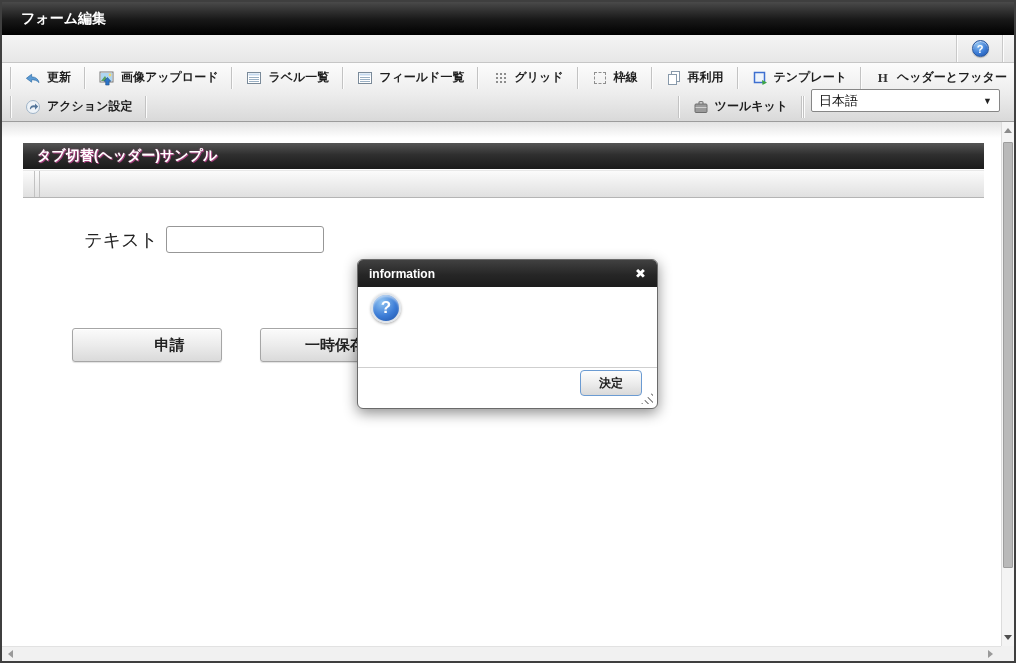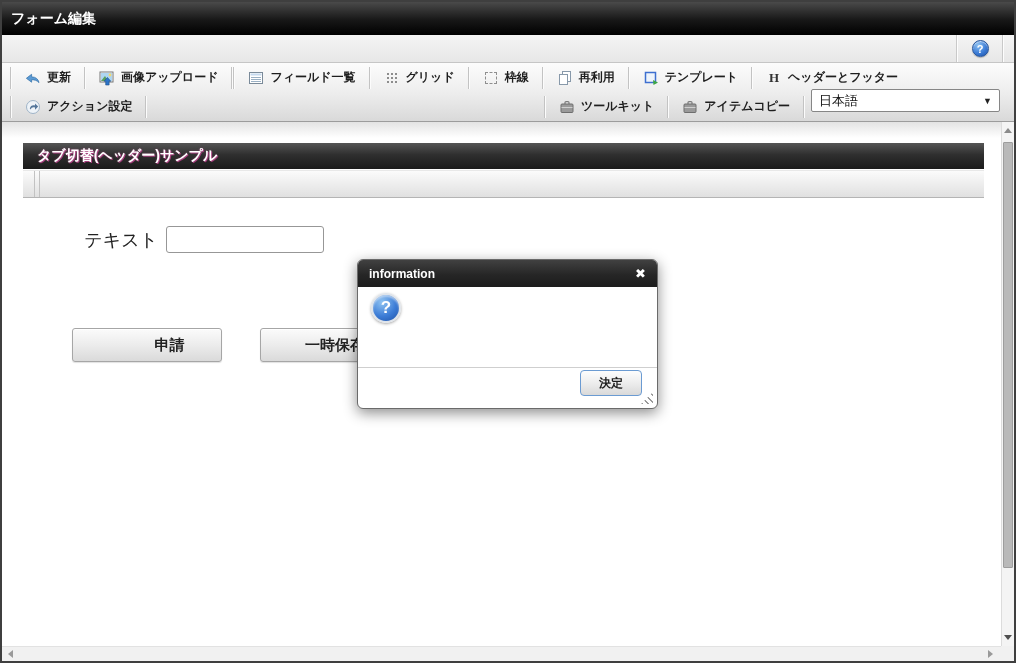--- a/index.html
+++ b/index.html
@@ -9,21 +9,21 @@
   #window {
     position: relative; width: 1016px; height: 663px;
     background: #fff; border: 2px solid #3f3f3f; overflow: hidden;
   }
 
   
   .titlebar {
     position: absolute; left:0; right:0; top:0; height:33px;
     background: linear-gradient(180deg,#4a4a4a 0%,#171717 55%,#000 100%);
     color:#fff; font-size:14px; font-weight:bold;
-    display:flex; align-items:center; padding-left:9px;
+    display:flex; align-items:center; padding-left:19px;
   }
 
   
   .menustrip {
     position:absolute; left:0; right:0; top:33px; height:28px;
     background: linear-gradient(180deg,#f4f4f4,#e7e7e7);
     border-bottom:1px solid #c6c6c6;
     display:flex; align-items:stretch;
   }
   .menustrip .spacer { flex:1; }
@@ -198,31 +198,43 @@
               <rect x="1" y="2" width="13" height="10" fill="#fff" stroke="#777"></rect>
               <rect x="2" y="3" width="11" height="8" fill="#aed6f1"></rect>
               <path d="M2 11 L6 6 L9 11 Z" fill="#5ba05c"></path>
               <circle cx="11" cy="5" r="1.4" fill="#f5d76e"></circle>
               <path d="M6.7 15 L6.7 11.3 L5 11.3 L8.4 7.4 L11.8 11.3 L10.1 11.3 L10.1 15 Z" fill="#2e75c8" stroke="#1b4f8a" stroke-width="0.6"></path>
             </svg>
         </span>
         <span>画像アップロード</span>
       </div>
       <div class="tb-sep"></div>
-      <div class="tb-sep"></div>
       <div class="tb-btn">
         <span class="ic">
           <svg width="16" height="16" viewBox="0 0 16 16">
               <rect x="1.5" y="2.5" width="13" height="11" fill="#fff" stroke="#7a8a99"></rect>
               <rect x="2.5" y="3.5" width="11" height="2" fill="#c5d9ee"></rect>
               <line x1="3" y1="7.5" x2="13" y2="7.5" stroke="#9ab0c4"></line>
               <line x1="3" y1="9.5" x2="13" y2="9.5" stroke="#9ab0c4"></line>
               <line x1="3" y1="11.5" x2="13" y2="11.5" stroke="#9ab0c4"></line>
             </svg>
         </span>
+        <span>ラベル一覧</span>
+      </div>
+      <div class="tb-sep"></div>
+      <div class="tb-btn">
+        <span class="ic">
+          <svg width="16" height="16" viewBox="0 0 16 16">
+              <rect x="1.5" y="2.5" width="13" height="11" fill="#fff" stroke="#7a8a99"></rect>
+              <rect x="2.5" y="3.5" width="11" height="2" fill="#c5d9ee"></rect>
+              <line x1="3" y1="7.5" x2="13" y2="7.5" stroke="#9ab0c4"></line>
+              <line x1="3" y1="9.5" x2="13" y2="9.5" stroke="#9ab0c4"></line>
+              <line x1="3" y1="11.5" x2="13" y2="11.5" stroke="#9ab0c4"></line>
+            </svg>
+        </span>
         <span>フィールド一覧</span>
       </div>
       <div class="tb-sep"></div>
       <div class="tb-btn">
         <span class="ic">
             <span class="grid-ic"></span>
           </span>
         <span>グリッド</span>
       </div>
       <div class="tb-sep"></div>
@@ -280,30 +292,20 @@
         <span class="ic">
           <svg width="16" height="16" viewBox="0 0 16 16">
               <path d="M6 5 L6 3.6 C6 3 6.4 2.6 7 2.6 L9 2.6 C9.6 2.6 10 3 10 3.6 L10 5" fill="none" stroke="#7d7d7d" stroke-width="1.2"></path>
               <rect x="2" y="5" width="12" height="8.5" rx="1" fill="#9a9a9a" stroke="#6e6e6e"></rect>
               <rect x="2.5" y="8" width="11" height="1" fill="#cfcfcf"></rect>
             </svg>
         </span>
         <span>ツールキット</span>
       </div>
       <div class="tb-sep"></div>
-      <div class="tb-btn">
-        <span class="ic">
-          <svg width="16" height="16" viewBox="0 0 16 16">
-              <path d="M6 5 L6 3.6 C6 3 6.4 2.6 7 2.6 L9 2.6 C9.6 2.6 10 3 10 3.6 L10 5" fill="none" stroke="#7d7d7d" stroke-width="1.2"></path>
-              <rect x="2" y="5" width="12" height="8.5" rx="1" fill="#9a9a9a" stroke="#6e6e6e"></rect>
-              <rect x="2.5" y="8" width="11" height="1" fill="#cfcfcf"></rect>
-            </svg>
-        </span>
-        <span>アイテムコピー</span>
-      </div>
       <div class="tb-sep"></div>
       <div class="lang-select">
         <span>日本語</span>
         <span class="arrow">▼</span>
       </div>
     </div>
   </div>
 
   <div class="content">
     <div class="form-header">

